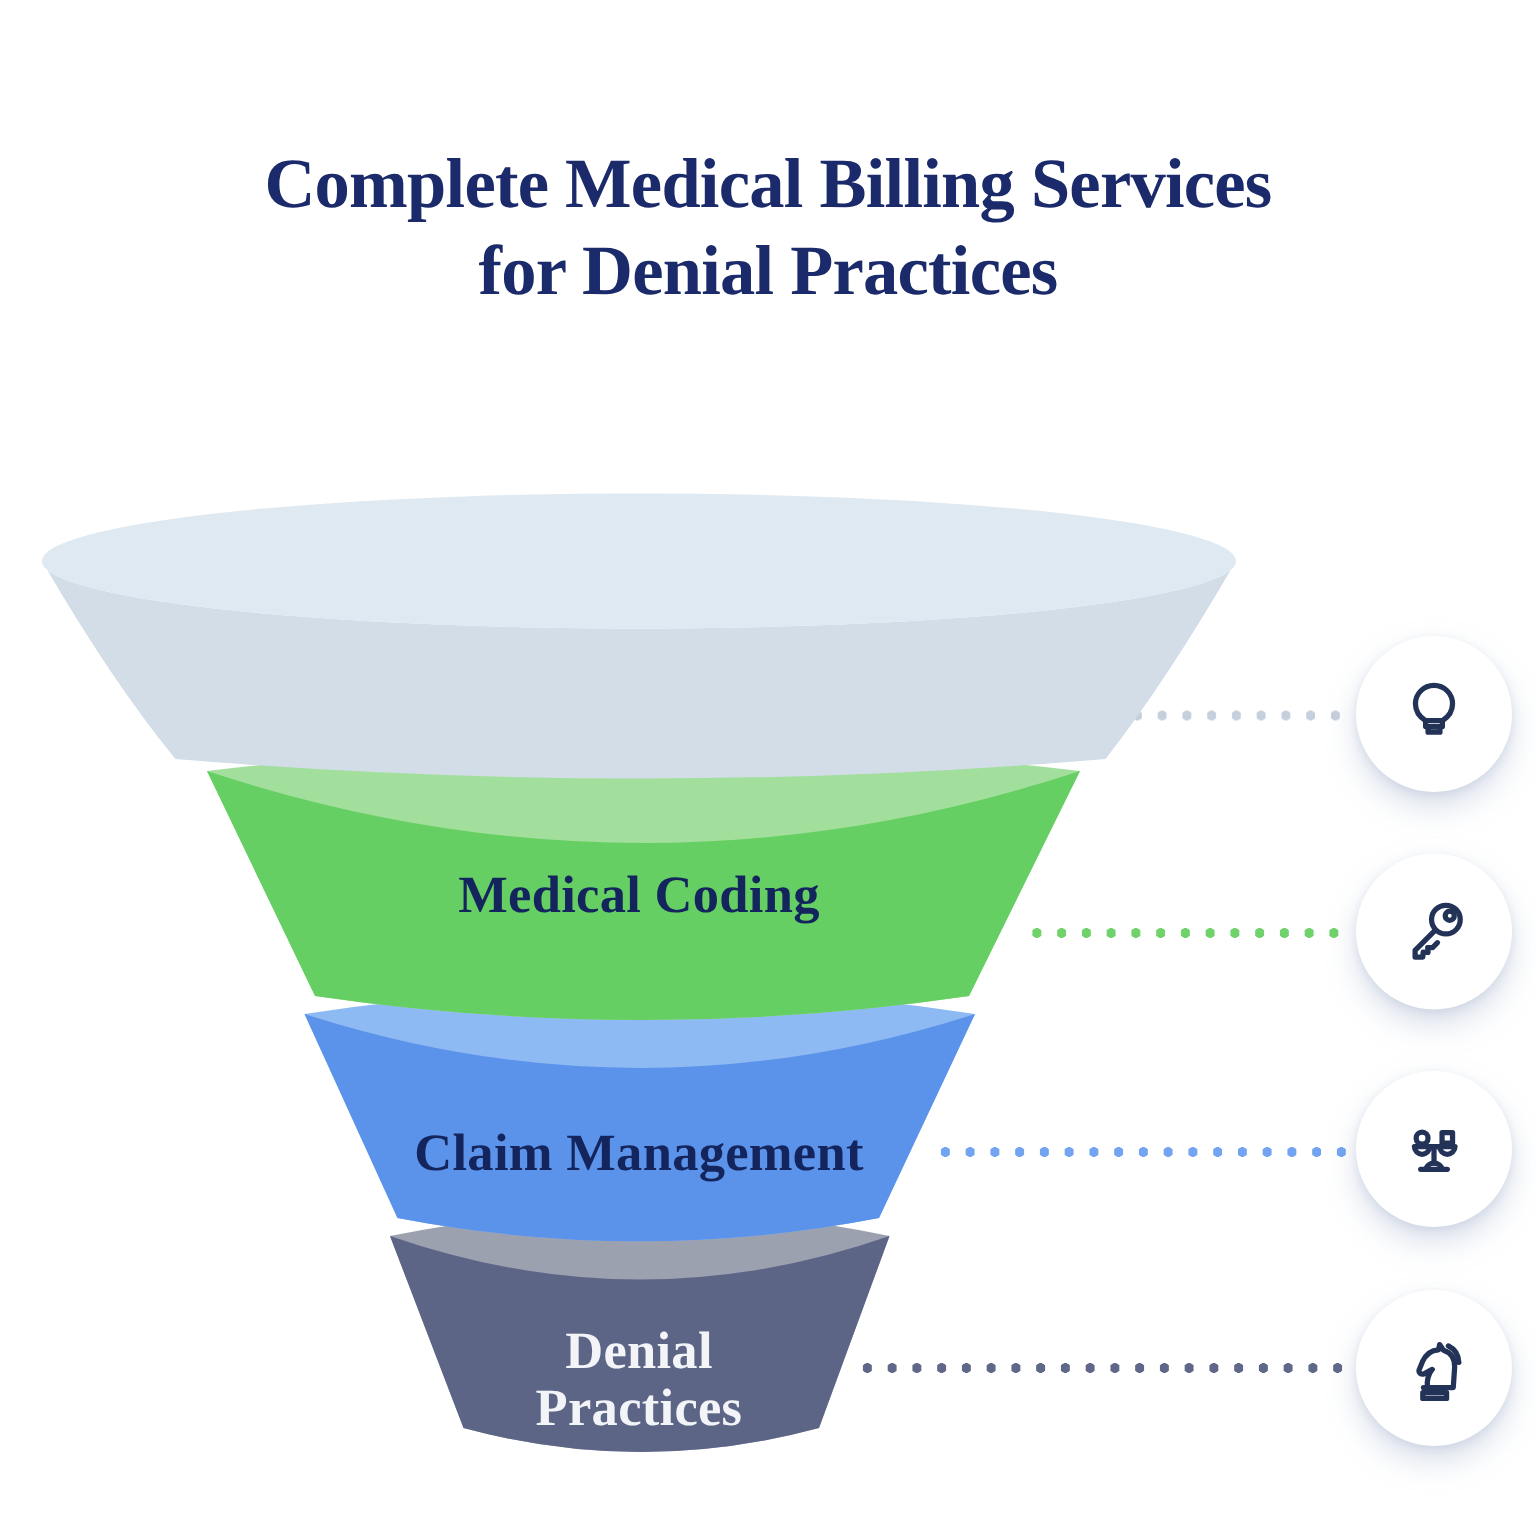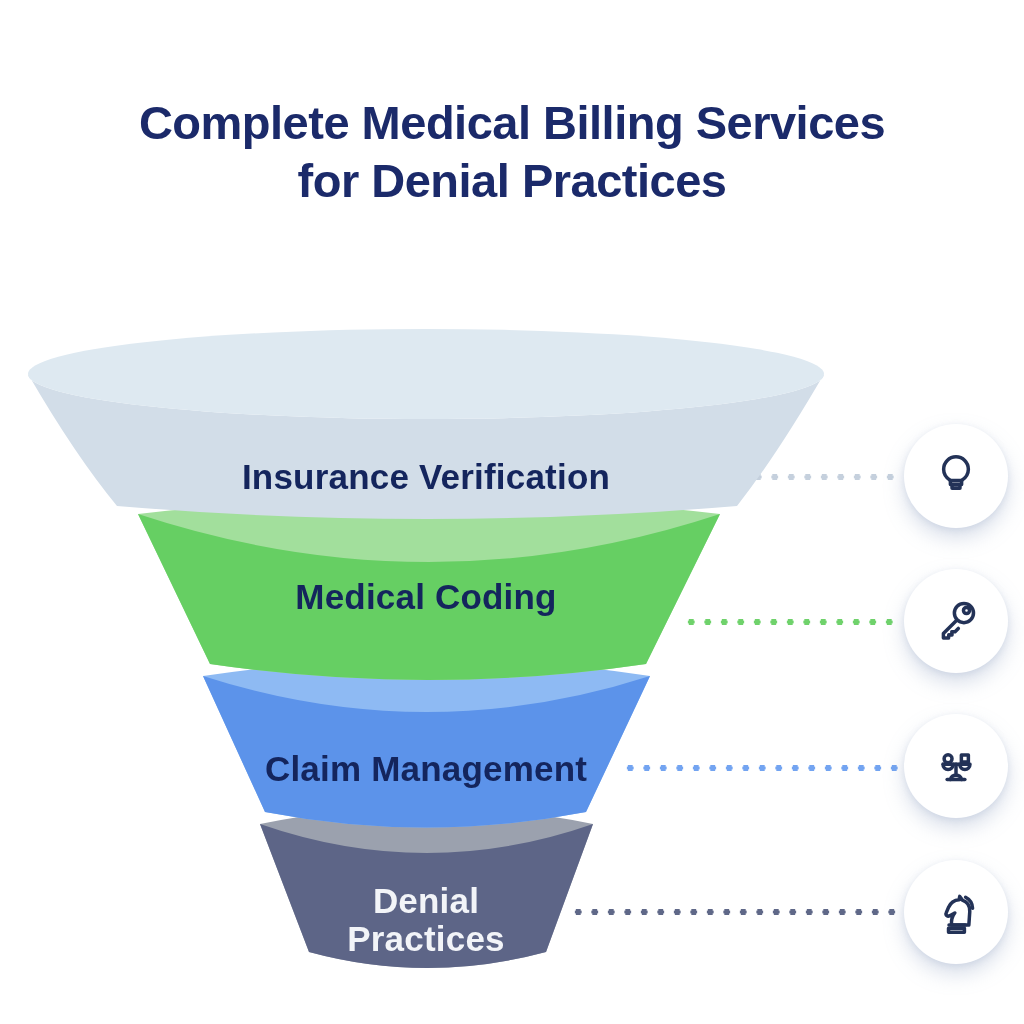--- a/index.html
+++ b/index.html
@@ -2,21 +2,21 @@
 <html><head>
 <meta charset="utf-8">
 <style>
   html, body { margin: 0; padding: 0; background: #ffffff; }
   .canvas {
     position: relative;
     width: 1024px;
     height: 1024px;
     background: var(--page-bg, #ffffff);
     overflow: hidden;
-    font-family: Liberation Sans, sans-serif;
+    font-family: Liberation Serif, serif;
   }
 
   
   .title {
     position: absolute;
     top: 94px;
     left: 0;
     right: 0;
     text-align: center;
     color: var(--title-color, #1b2a6a);
@@ -121,21 +121,20 @@
       <path class="stage-sil" d="M 138 514 Q 429 480 720 514 L 646 664 Q 428 696 210 664 Z"></path>
       <path class="stage-body" d="M 138 514 Q 429 610 720 514 L 646 664 Q 428 696 210 664 Z"></path>
     </g>
 
     <g style="--body: #d2dde8; --lip: #dee9f1; --dots: #c5d0dd; --label: #14255d;">
       <path class="stage-body" d="M 28 374 Q 75 455 117 506 Q 427 532 737 506 Q 777 455 824 374 A 398 45 0 0 1 28 374 Z"></path>
       <ellipse class="stage-sil" cx="426" cy="374" rx="398" ry="45"></ellipse>
     </g>
   </svg>
 
-  <div class="stage-label" style="top: 458px; --body: #d2dde8; --lip: #dee9f1; --dots: #c5d0dd; --label: #14255d;">Insurance Verification</div>
   <div class="stage-label" style="top: 578px; --body: #66cf63; --lip: #a2df9c; --dots: #6fd26b; --label: #14255d;">Medical Coding</div>
   <div class="stage-label" style="top: 750px; --body: #5c93ea; --lip: #8ebaf3; --dots: #73a4f1; --label: #14255d;">Claim Management</div>
   <div class="stage-label" style="top: 882px; --body: #5d6587; --lip: #9ba1ae; --dots: #5f6888; --label: #f2f4f8;">Denial
 Practices</div>
 
   <div class="icon-badge" style="top:424px;">
     <svg viewBox="0 0 24 24">
       <path d="M9.6 13.9 C7.8 12.8 6.7 11 6.7 9.1 A5.3 5.3 0 0 1 17.3 9.1 C17.3 11 16.2 12.8 14.4 13.9"></path>
       <path d="M9.6 13.9 H14.4 V15.6 H9.6 Z"></path>
       <path d="M10.3 15.6 H13.7 V17.2 H10.3 Z"></path>

